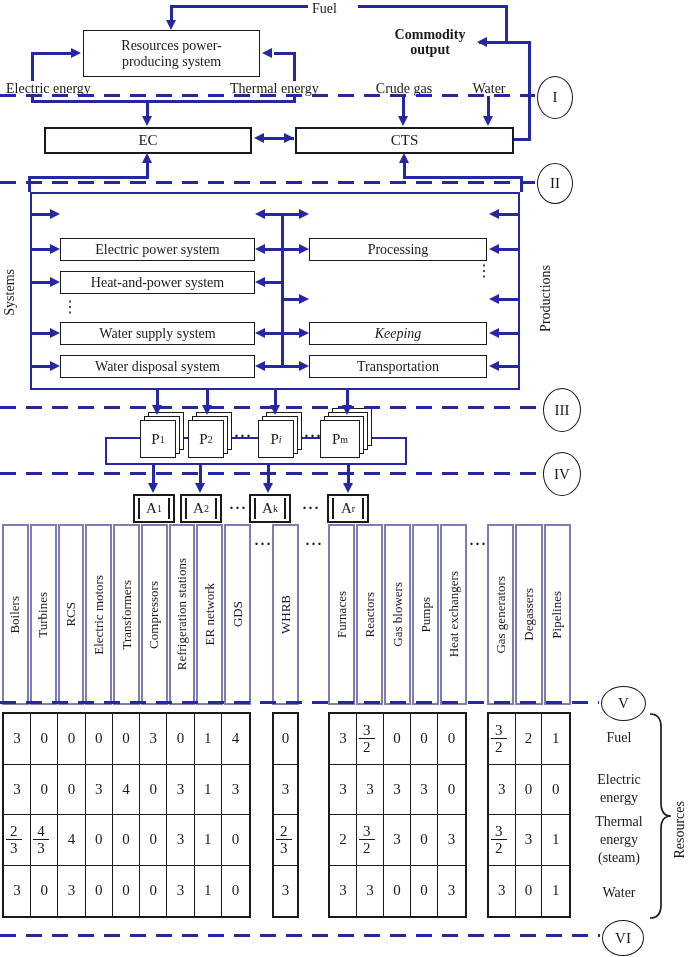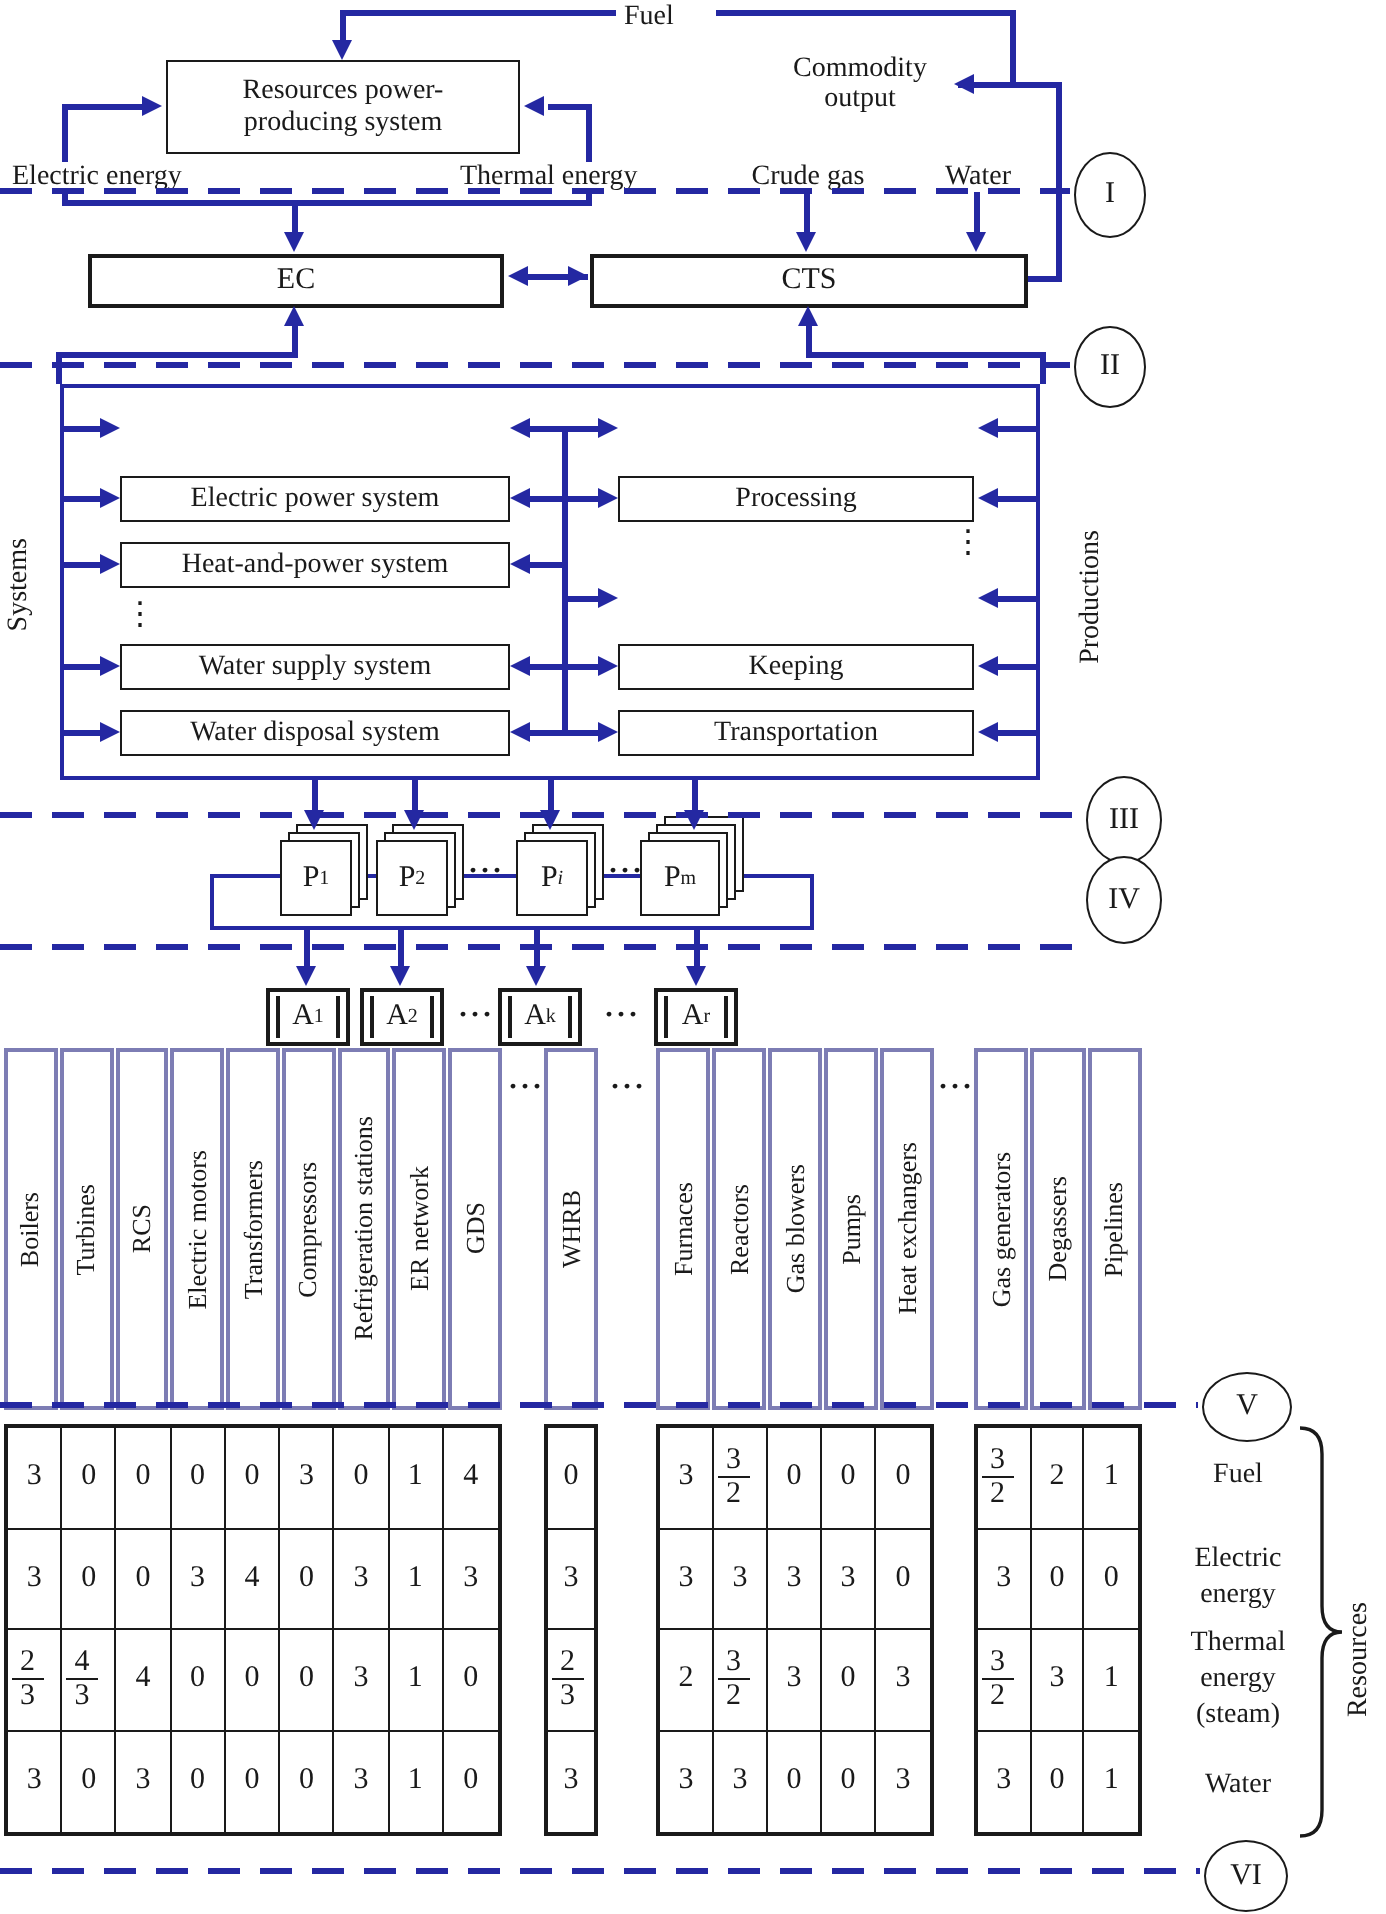--- a/index.html
+++ b/index.html
@@ -62,21 +62,21 @@
   <div class="hl" style="left:172px;top:5px;width:136px;"></div>
   <div class="hl" style="left:358px;top:5px;width:150px;"></div>
   <div class="vl" style="left:170px;top:5px;height:17px;"></div>
   <div class="ah ah-d" style="left:166px;top:20px;"></div>
   <div class="vl" style="left:505px;top:5px;height:38px;"></div>
 
   <div class="wbox" style="left:83px;top:30px;width:177px;height:47px;">
     <div><span>Resources power-</span><br><span>producing system</span></div>
   </div>
 
-  <div class="lbl ctr" style="left:385px;top:27px;width:90px;">
+  <div class="lbl ctr" style="left:385px;top:27px;width:90px;font-weight:bold;">
     <span>Commodity</span><br><span>output</span>
   </div>
   <div class="hl" style="left:479px;top:41px;width:52px;"></div>
   <div class="ah ah-l" style="left:477px;top:37px;"></div>
   <div class="vl" style="left:528px;top:41px;height:100px;"></div>
   <div class="hl" style="left:514px;top:138px;width:17px;"></div>
 
   <div class="lbl" style="left:6px;top:81px;">Electric energy</div>
   <div class="lbl" style="left:230px;top:81px;">Thermal energy</div>
   <div class="lbl ctr" style="left:366px;top:81px;width:76px;">Crude gas</div>
@@ -147,21 +147,21 @@
       <span>Water supply system</span>
     </div>
   <div class="wbox" style="left:60px;top:355px;width:195px;height:23px;">
       <span>Water disposal system</span>
     </div>
 
   <div class="wbox" style="left:309px;top:238px;width:178px;height:23px;">
       <span>Processing</span>
     </div>
   <div class="vdots" style="left:476px;top:261px;">⋮</div>
-  <div class="wbox" style="left:309px;top:322px;width:178px;height:23px;">
+  <div class="wbox" style="left:309px;top:322px;width:178px;height:23px;font-style:italic;">
       <span>Keeping</span>
     </div>
   <div class="wbox" style="left:309px;top:355px;width:178px;height:23px;">
       <span>Transportation</span>
     </div>
 
   <div id="sysarrows"></div>
   <div class="vl" style="left:281px;top:213px;height:155px;"></div>
 
   <div id="pstubs"></div>
@@ -209,21 +209,21 @@
     <div class="page" style="left:0;top:12px;width:40px;height:38px;"></div>
     <div class="plabel" style="left:0;top:12px;width:40px;height:38px;">
         <span>P</span>
         <sub>m</sub>
       </div>
   </div>
 
   <div id="paarrows"></div>
 
   <div class="dash" style="left:0;top:472px;width:541px;"></div>
-  <div class="circle" style="left:543px;top:428px;width:36px;height:42px;">
+  <div class="circle" style="left:543px;top:452px;width:36px;height:42px;">
       <span>IV</span>
     </div>
 
   <div class="abox" style="left:133px;top:494px;width:42px;height:29px;">
     <div class="abar" style="left:3px;"></div>
       <div class="abar" style="right:3px;"></div>
     <div class="plabel">
         <span>A</span>
         <sub>1</sub>
       </div>

